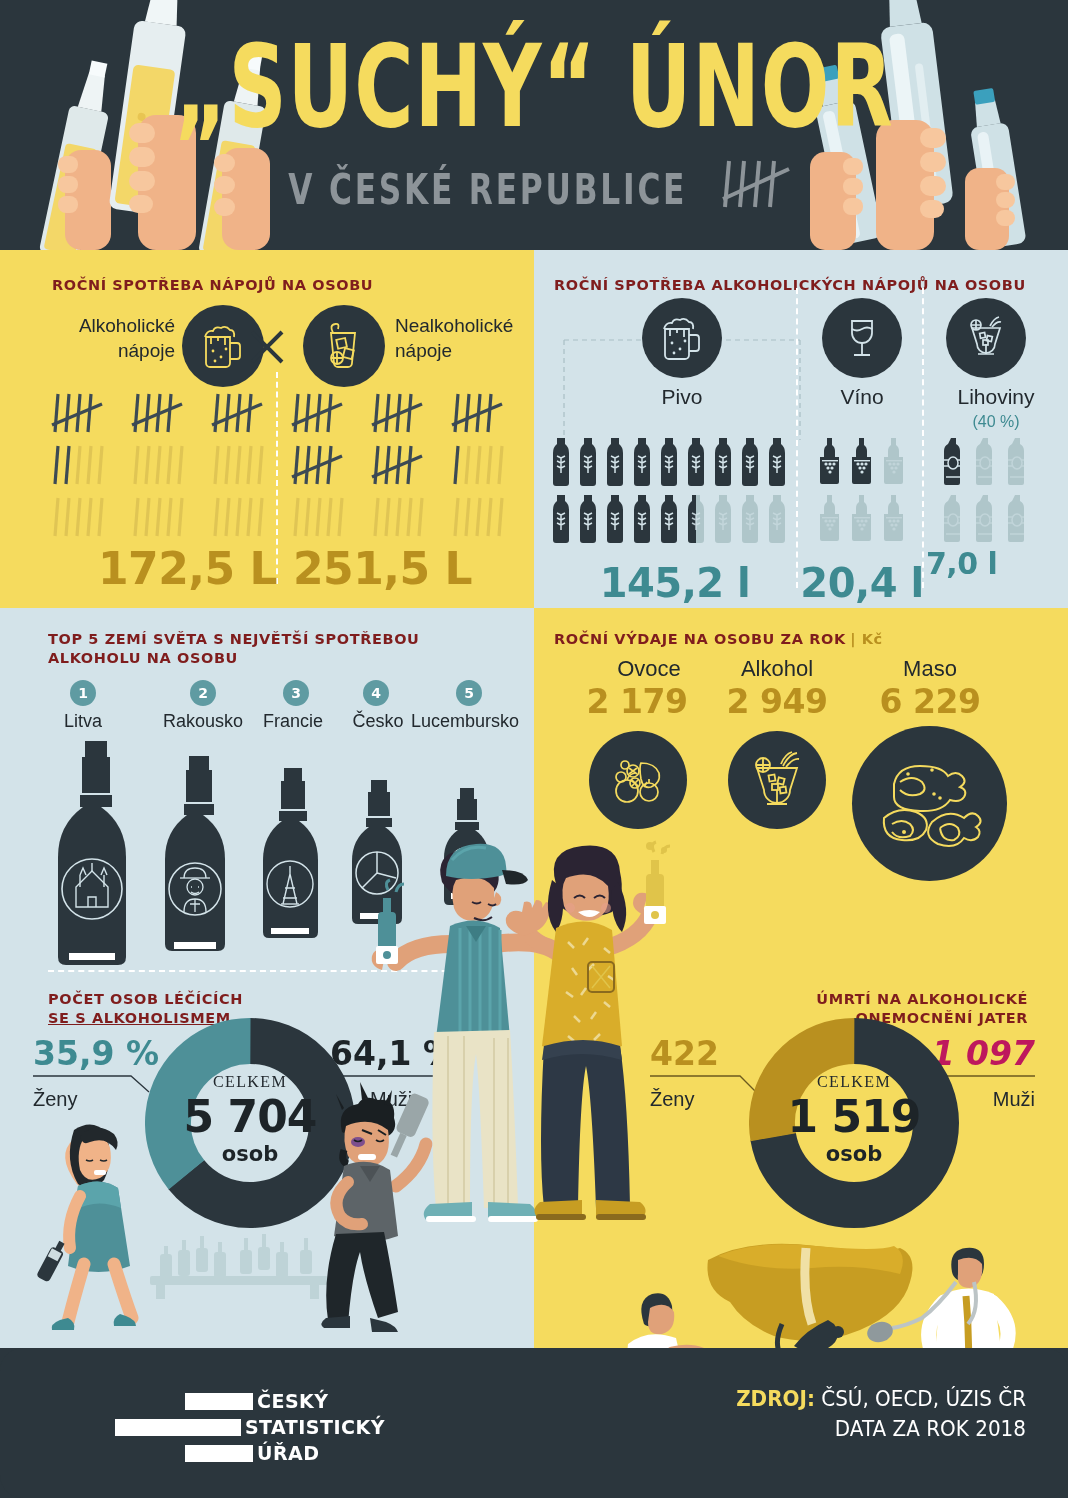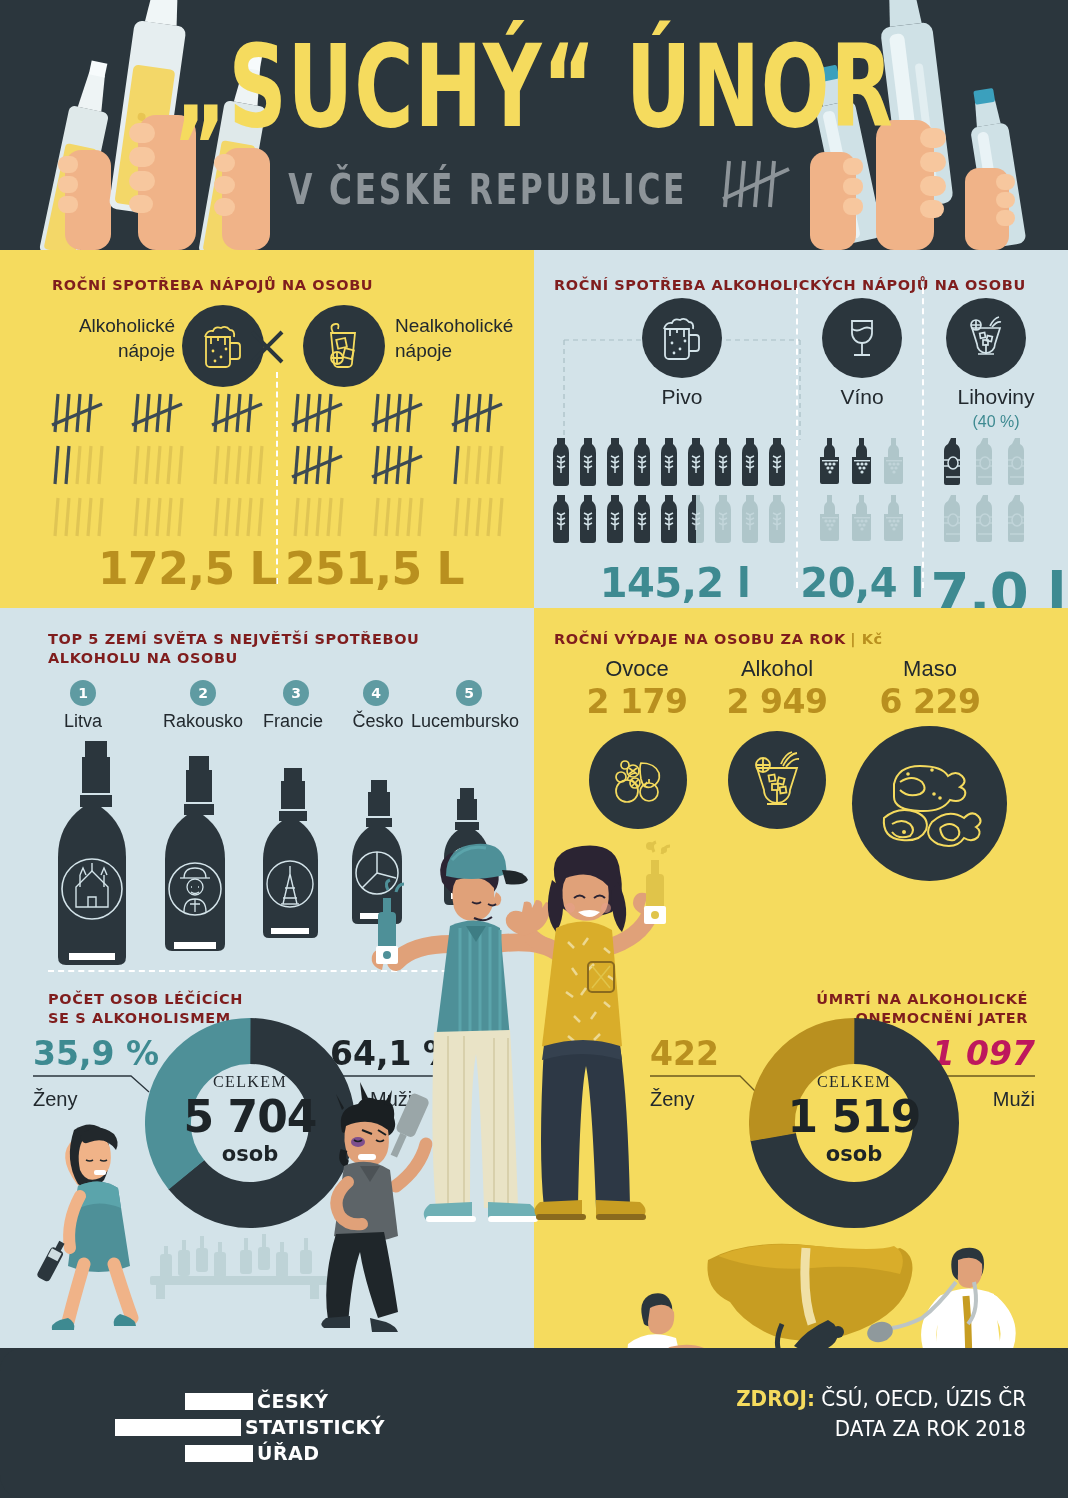--- a/index.html
+++ b/index.html
@@ -417,21 +417,21 @@
           <line x1="4" y1="0" x2="1" y2="38"></line>
             <line x1="15" y1="0" x2="12" y2="38"></line>
           <line x1="26" y1="0" x2="23" y2="38"></line>
             <line x1="37" y1="0" x2="34" y2="38"></line>
           <line x1="48" y1="0" x2="45" y2="38"></line>
         </g>
       </g>
     </svg>
 
     <div class="bigval gold" style="position:absolute;left:98px;top:546px;font-size:44px;top:unset;bottom:14px;">172,5 L</div>
-    <div class="bigval gold" style="position:absolute;left:285px;font-size:44px;bottom:14px;">251,5 L</div>
+    <div class="bigval gold" style="position:absolute;left:293px;font-size:44px;bottom:14px;">251,5 L</div>
   </div>
 
   <div class="panel p-blue" style="left:534px;top:250px;width:534px;height:358px;">
 
     <div class="panel-title" style="position:absolute;left:20px;top:26px;">ROČNÍ SPOTŘEBA ALKOHOLICKÝCH NÁPOJŮ NA OSOBU</div>
 
     <svg width="240" height="110" style="position:absolute;left:28px;top:86px;">
       <g stroke="#a9bfc5" stroke-width="1.2" stroke-dasharray="5 4" fill="none">
         <path d="M2 4 H238 M2 4 V104 M238 4 V104"></path>
       </g>
@@ -735,21 +735,21 @@
             <use href="#sdec"></use>
           </g>
         <g transform="translate(34,57)" opacity="0.5">
             <use href="#sdec"></use>
           </g>
         <g transform="translate(66,57)" opacity="0.5">
             <use href="#sdec"></use>
           </g>
       </g>
     </svg>
-    <div class="bigval teal" style="position:absolute;left:392px;top:310px;width:140px;text-align:right;font-size:56px;">7,0 l</div>
+    <div class="bigval teal" style="position:absolute;left:392px;top:296px;width:140px;text-align:left;font-size:30px;">7,0 l</div>
   </div>
 
   <div class="panel p-blue" style="left:0;top:608px;width:534px;height:740px;">
 
     <div class="panel-title" style="position:absolute;left:48px;top:22px;">TOP 5 ZEMÍ SVĚTA S NEJVĚTŠÍ SPOTŘEBOU</div>
     <div class="panel-title" style="position:absolute;left:48px;top:41px;">ALKOHOLU NA OSOBU</div>
 
     <div style="position:absolute;left:70px;top:72px;">
         <div class="rankbadge">1</div>
       </div>
@@ -854,21 +854,21 @@
           <path d="M15 74 v-8 M29 74 v-8"></path>
           <path d="M18 88 v-8 h8 v8"></path>
         </g>
         <rect x="7" y="105" width="30" height="6" fill="#ffffff"></rect>
       </g>
     </svg>
 
     <div class="hdash" style="left:48px;top:362px;width:440px;"></div>
 
     <div class="panel-title" style="position:absolute;left:48px;top:382px;">POČET OSOB LÉČÍCÍCH</div>
-    <div class="panel-title" style="position:absolute;left:48px;top:401px;">SE S ALKOHOLISMEM</div>
+    <div class="panel-title" style="position:absolute;left:48px;top:401px;text-decoration:underline;">SE S ALKOHOLISMEM</div>
 
     <div class="sidepct teal" style="position:absolute;left:33px;top:426px;">35,9 %</div>
     <svg width="120" height="22" style="position:absolute;left:33px;top:464px;">
       <path d="M0 4 H98 L116 20" stroke="#2b363d" stroke-width="1.3" fill="none"></path>
     </svg>
     <div class="sidelbl" style="position:absolute;left:33px;top:480px;">Ženy</div>
 
     <div class="sidepct" style="position:absolute;left:330px;top:426px;color:#1d2428;">64,1 %</div>
     <svg width="120" height="22" style="position:absolute;left:316px;top:464px;">
       <path d="M120 4 H22 L4 20" stroke="#2b363d" stroke-width="1.3" fill="none"></path>
@@ -991,21 +991,21 @@
   </div>
 
   <div class="panel p-yellow" style="left:534px;top:608px;width:534px;height:740px;">
 
     <div style="position:absolute;left:20px;top:22px;white-space:nowrap;">
       <span class="panel-title">ROČNÍ VÝDAJE NA OSOBU ZA ROK</span>
       <span class="panel-title" style="color:#b9901f;"> | </span>
       <span class="panel-title" style="color:#b9901f;text-transform:none;">Kč</span>
     </div>
 
-    <div class="lbl" style="position:absolute;left:38px;top:48px;width:130px;text-align:center;font-size:22px;">Ovoce</div>
+    <div class="lbl" style="position:absolute;left:50px;top:48px;width:130px;text-align:center;font-size:22px;">Ovoce</div>
     <div class="bigval gold" style="position:absolute;left:38px;top:74px;width:130px;text-align:center;font-size:33px;">2 179</div>
     <div class="circ-icon" style="position:absolute;left:55px;top:123px;width:98px;height:98px;">
       <svg width="66" height="66" viewBox="0 0 66 66">
         <g stroke="#f5db5e" stroke-width="1.7" fill="none">
           <circle cx="22" cy="44" r="11"></circle>
           <path d="M22 33 q2 -6 8 -7"></path>
           <circle cx="44" cy="45" r="9"></circle>
           <path d="M39 40 l3 -5 M44 36 v-4"></path>
           <path d="M36 16 q14 0 18 10 q2 10 -8 14 q-8 2 -10 -8 q-2 -12 0 -16 Z"></path>
           <circle cx="28" cy="24" r="6"></circle>

